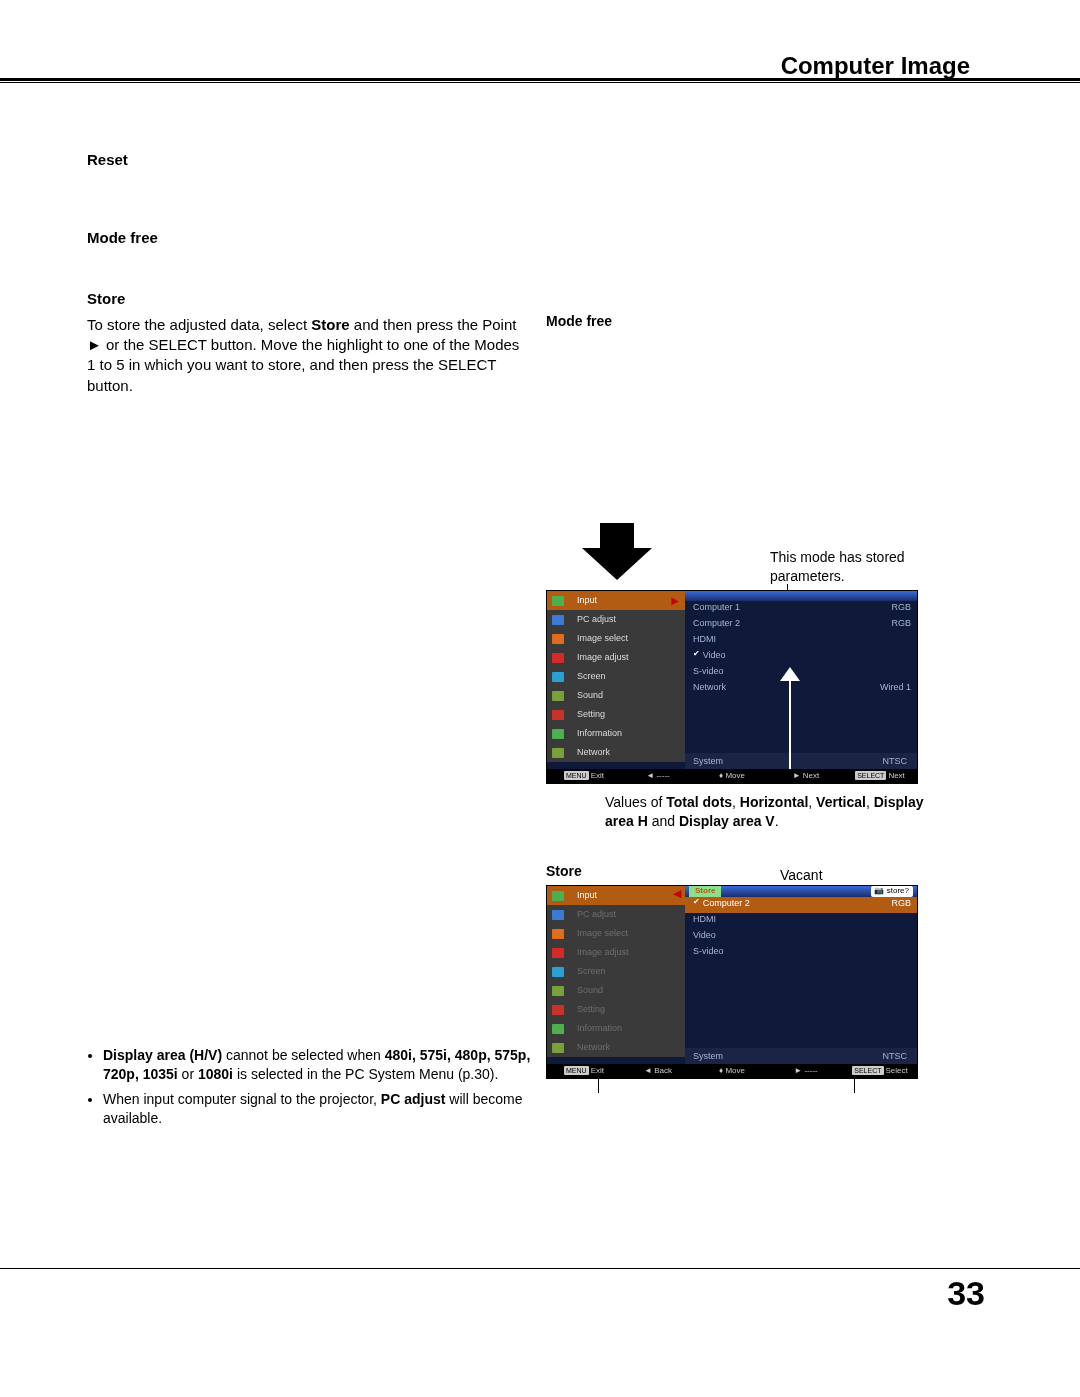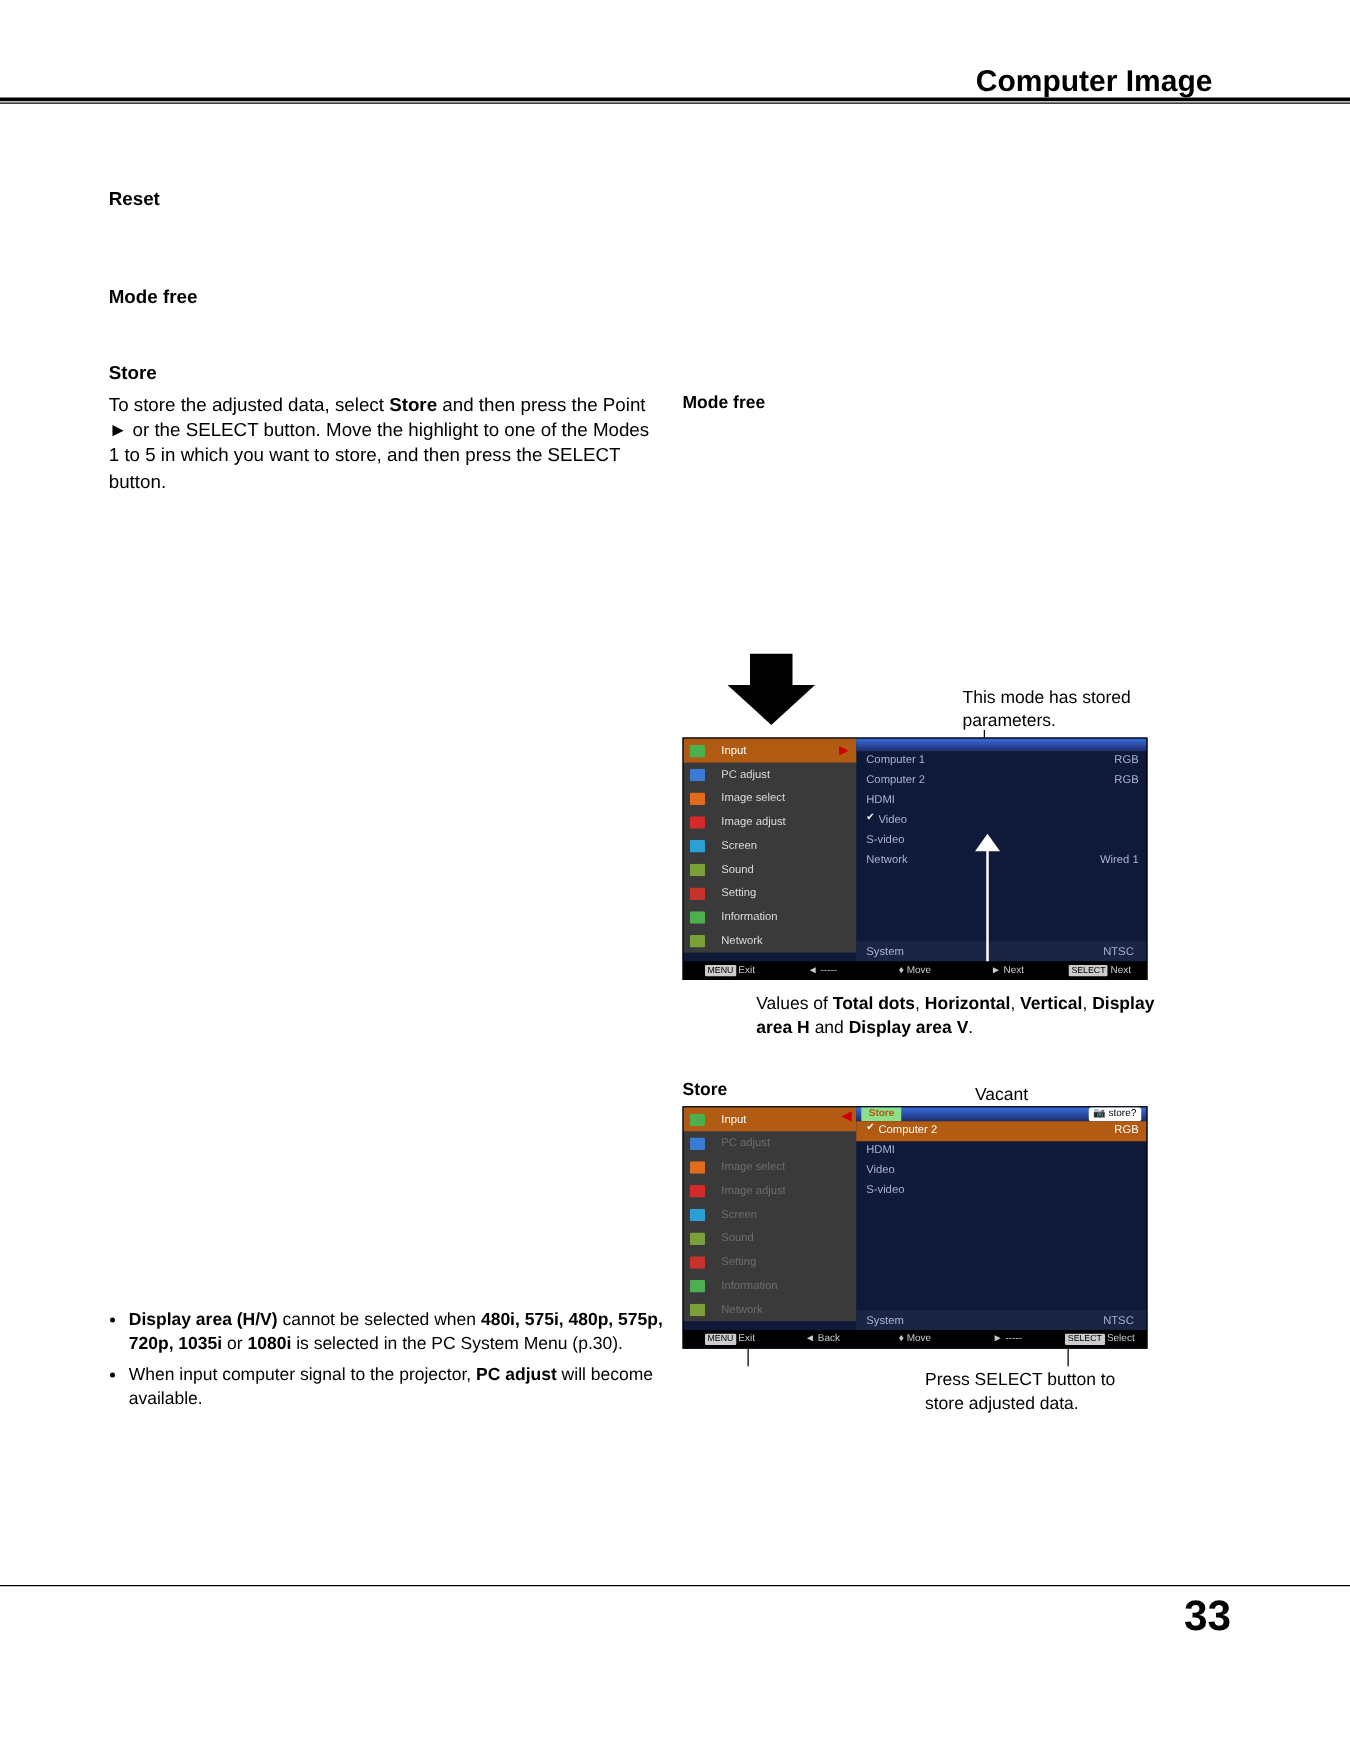--- a/index.html
+++ b/index.html
@@ -342,15 +342,14 @@
     <span>◄ <span>Back</span></span>
     <span>♦ <span>Move</span></span>
     <span>► <span>-----</span></span>
     <span><span class="menu-box">SELECT</span><span>Select</span></span>
   </div>
 </div>
 
 <div class="line" style="left:598px;top:1077px;width:1px;height:16px;"></div>
 <div class="line" style="left:854px;top:1077px;width:1px;height:16px;"></div>
 
-<div class="ann" style="left:740px;top:1094px;width:185px;">Press SELECT button to store adjusted data.</div>
 
 </div>
 
 </body></html>

